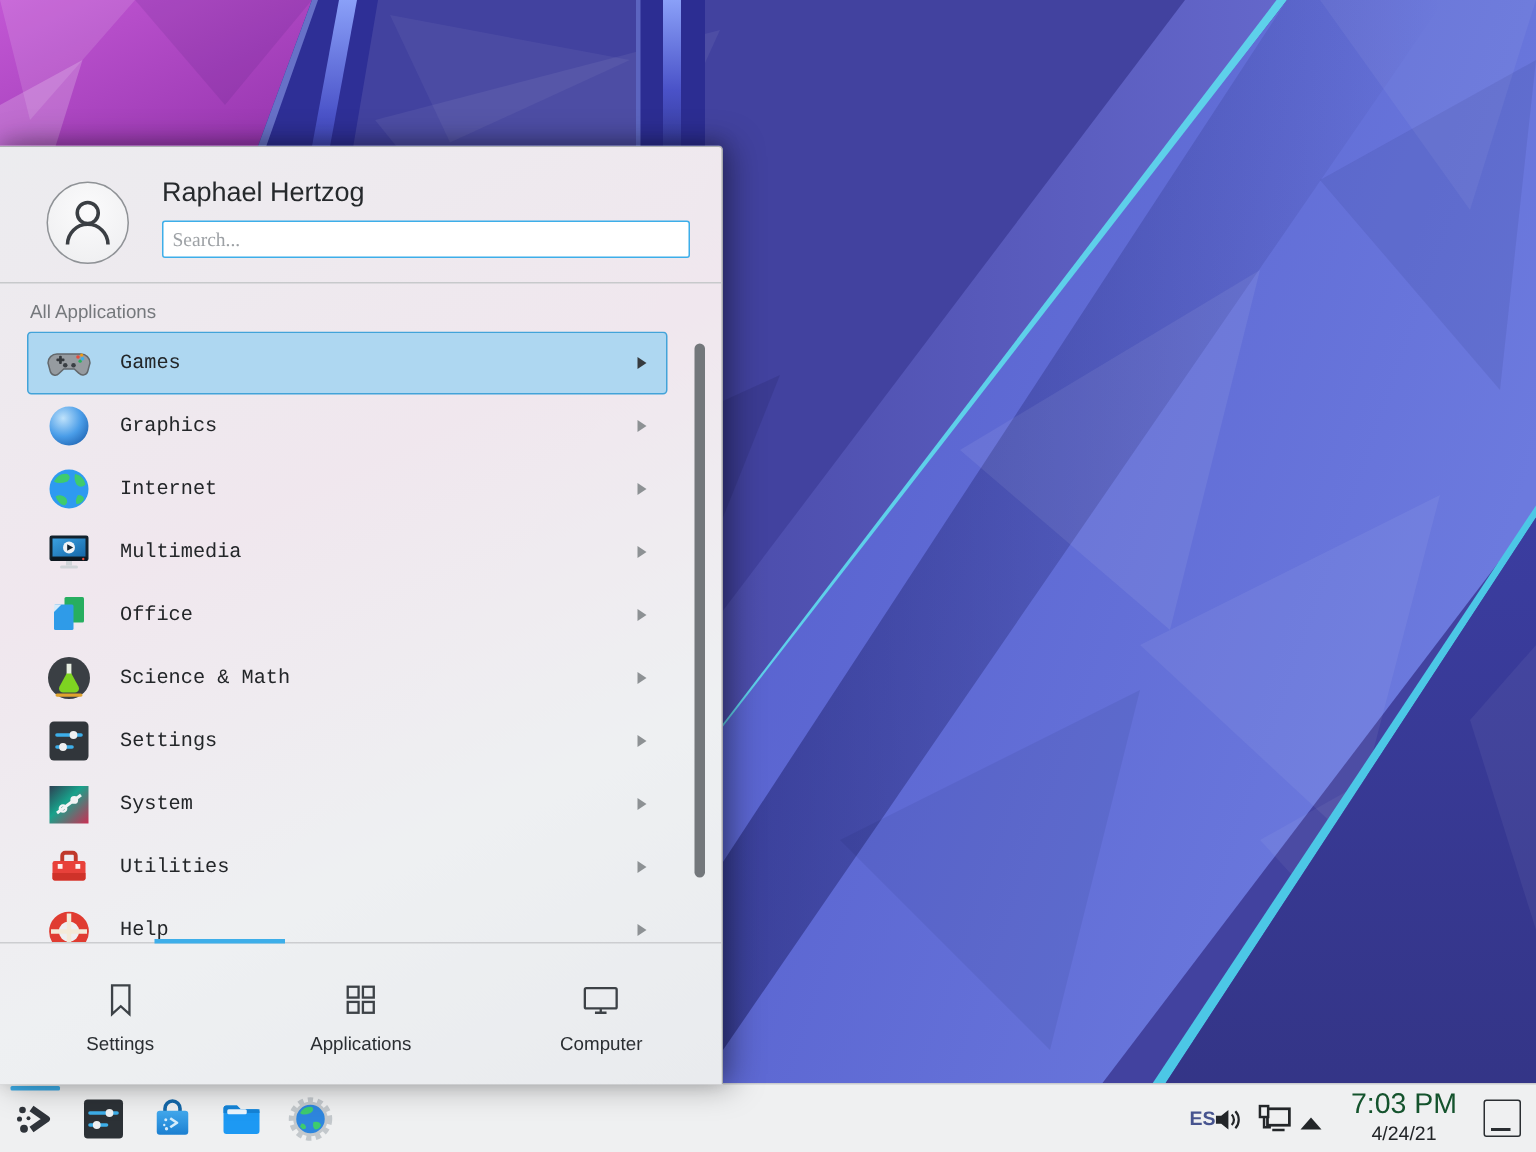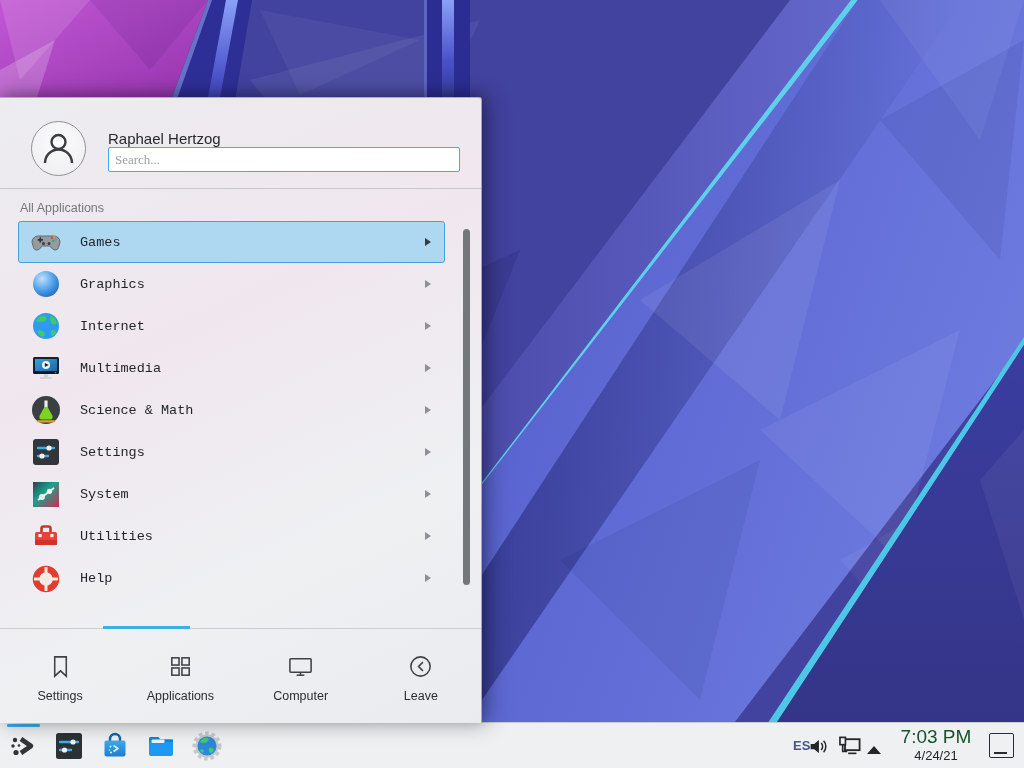--- a/index.html
+++ b/index.html
@@ -8,21 +8,21 @@
   .wall{position:absolute;inset:0;z-index:0;}
 
   
   .launcher{position:absolute;left:0;top:97px;width:481px;height:625px;z-index:3;
     background:linear-gradient(155deg,#ececef 0%,#f0e7ee 38%,#eef0f2 70%,#e9ebee 100%);
     border-top:1px solid rgba(130,134,138,.6);border-right:1px solid rgba(120,124,128,.6);
     border-radius:0 3px 0 0;box-shadow:6px 0 22px rgba(0,0,0,.35),0 -3px 12px rgba(0,0,0,.18);}
   .avatar{position:absolute;left:31px;top:23px;width:53px;height:53px;border-radius:50%;
     border:1px solid #8f9296;background:radial-gradient(circle at 50% 35%,#fbfbfc,#ededef);}
   .avatar svg{position:absolute;left:10px;top:9px;}
-  .user-name{position:absolute;left:108px;top:32px;font-size:15px;color:#26292c;}
+  .user-name{position:absolute;left:108px;top:20px;font-size:18px;color:#26292c;}
   .search{position:absolute;left:108px;top:49px;width:338px;height:23px;background:#fff;
     border:1px solid #3daee9;border-radius:2px;font-family:Liberation Serif, serif;
     font-size:13px;color:#232629;padding:0 6px;outline:none;}
   .search::placeholder{color:#9da1a5;}
   .hsep{position:absolute;left:0;top:90px;width:100%;height:1px;background:#c7c9cb;}
   .section-label{position:absolute;left:20px;top:103px;font-size:12.5px;color:#75787c;}
 
   .applist{position:absolute;left:0;top:123px;width:100%;height:407px;overflow:hidden;}
   .row{position:relative;height:40px;margin:0 36px 0 18px;display:flex;align-items:center;
     padding-left:11px;border:1px solid transparent;border-radius:3px;font-family:Liberation Mono, monospace;}
@@ -211,20 +211,31 @@
             <rect x="4" y="19.5" width="24" height="2.5" fill="#0d1820"></rect>
             <circle cx="25.5" cy="20.7" r="0.8" fill="#e74c3c"></circle>
             <rect x="14" y="22" width="4" height="3" fill="#cfd4d8"></rect>
             <rect x="10" y="25" width="12" height="2" rx="1" fill="#cfd4d8"></rect>
           </svg>
         </span>
         <span class="rlabel">Multimedia</span>
         <span class="arrow"></span>
       </div>
 
+      <div class="row">
+        <span class="ric">
+          <svg width="32" height="32" viewBox="0 0 32 32">
+            <rect x="13" y="4" width="13" height="17" rx="1" fill="#27ae60"></rect>
+            <rect x="6" y="9" width="13" height="17" rx="1" fill="#2f9be8"></rect>
+            <path d="M6 9 h5 l-5 5 z" fill="#d6ebfa"></path>
+          </svg>
+        </span>
+        <span class="rlabel">Office</span>
+        <span class="arrow"></span>
+      </div>
 
       <div class="row">
         <span class="ric">
           <svg width="32" height="32" viewBox="0 0 32 32">
             <circle cx="16" cy="16" r="14" fill="#3a3f44"></circle>
             <rect x="14.4" y="6.5" width="3.2" height="7" fill="#e8efe2"></rect>
             <path d="M14.4 13 L9.6 21.8 a2.6 2.6 0 0 0 2.3 3.8 h8.2 a2.6 2.6 0 0 0 2.3-3.8 L17.6 13z" fill="#7ed321"></path>
             <rect x="7" y="26.3" width="18" height="2.2" rx="1.1" fill="#e0a32e"></rect>
           </svg>
         </span>
@@ -313,27 +324,20 @@
         </svg>
         <span class="tlabel">Applications</span>
       </div>
       <div class="tab">
         <svg width="27" height="27" viewBox="0 0 28 28">
           <rect x="3" y="6" width="22" height="14" rx="1"></rect>
           <line x1="14" y1="20" x2="14" y2="23"></line>
             <line x1="10" y1="23" x2="18" y2="23"></line>
         </svg>
         <span class="tlabel">Computer</span>
-      </div>
-      <div class="tab">
-        <svg width="27" height="27" viewBox="0 0 28 28">
-          <circle cx="14" cy="14" r="10"></circle>
-            <path d="M16.5 9.5 L12 14 l4.5 4.5"></path>
-        </svg>
-        <span class="tlabel">Leave</span>
       </div>
     </div>
   </div>
 
   <div class="taskbar">
     <div class="tb-active"></div>
 
     <div class="tb-icon" style="left:8px">
       <svg width="32" height="32" viewBox="0 0 32 32">
         <path d="M13 9 L23 16 L13 23" stroke="#2f343a" stroke-width="4.6" fill="none" stroke-linejoin="round"></path>

